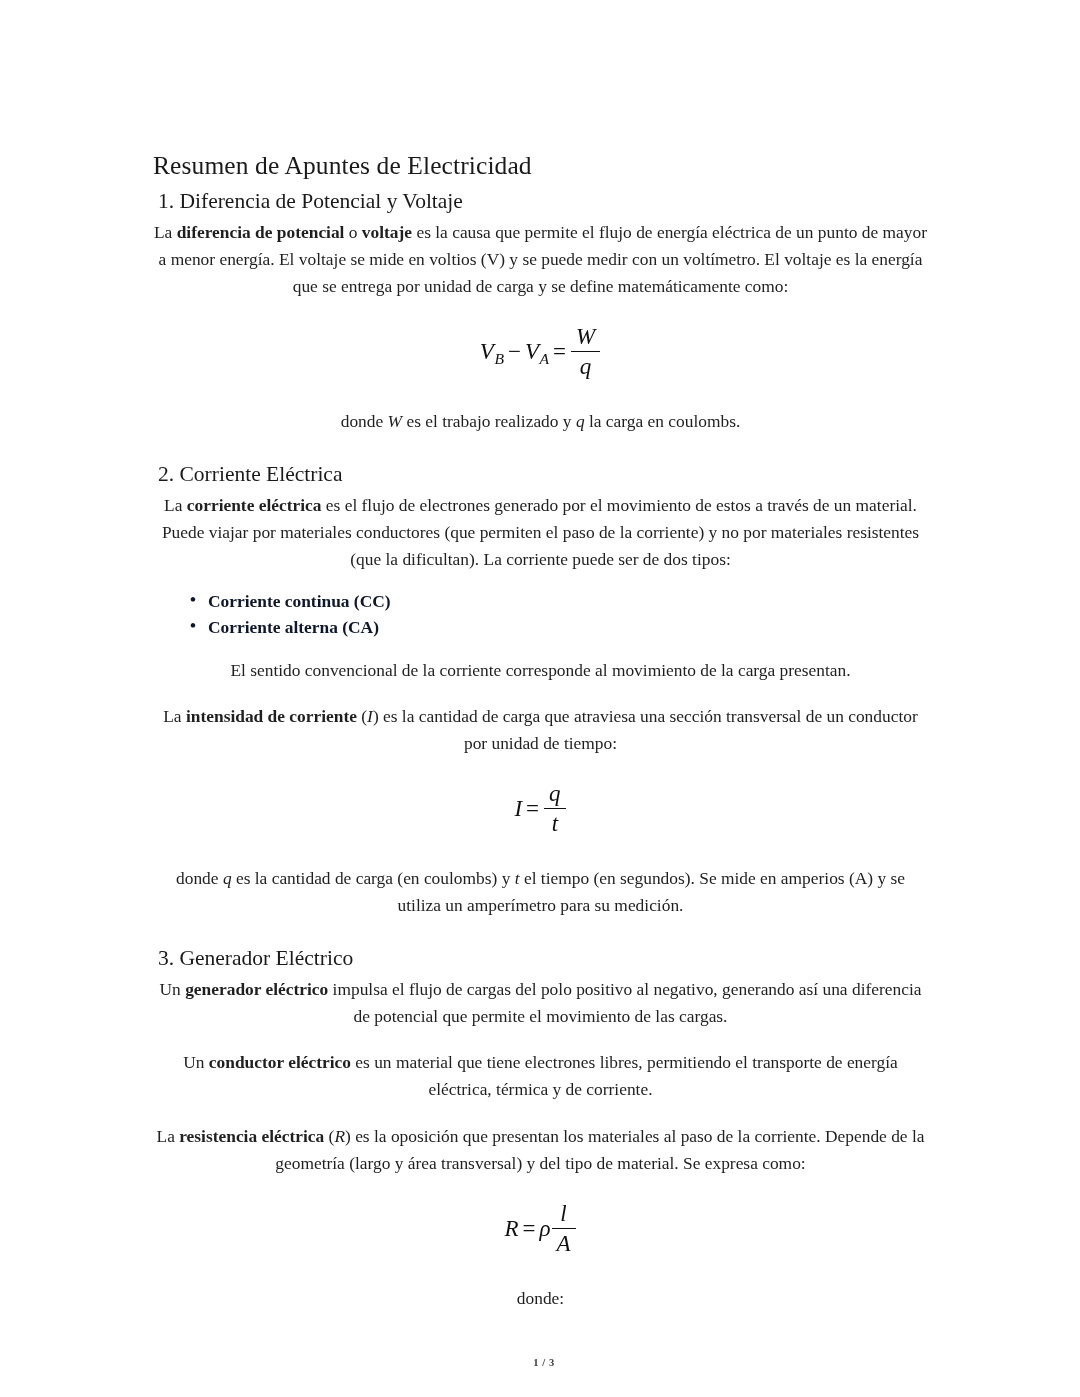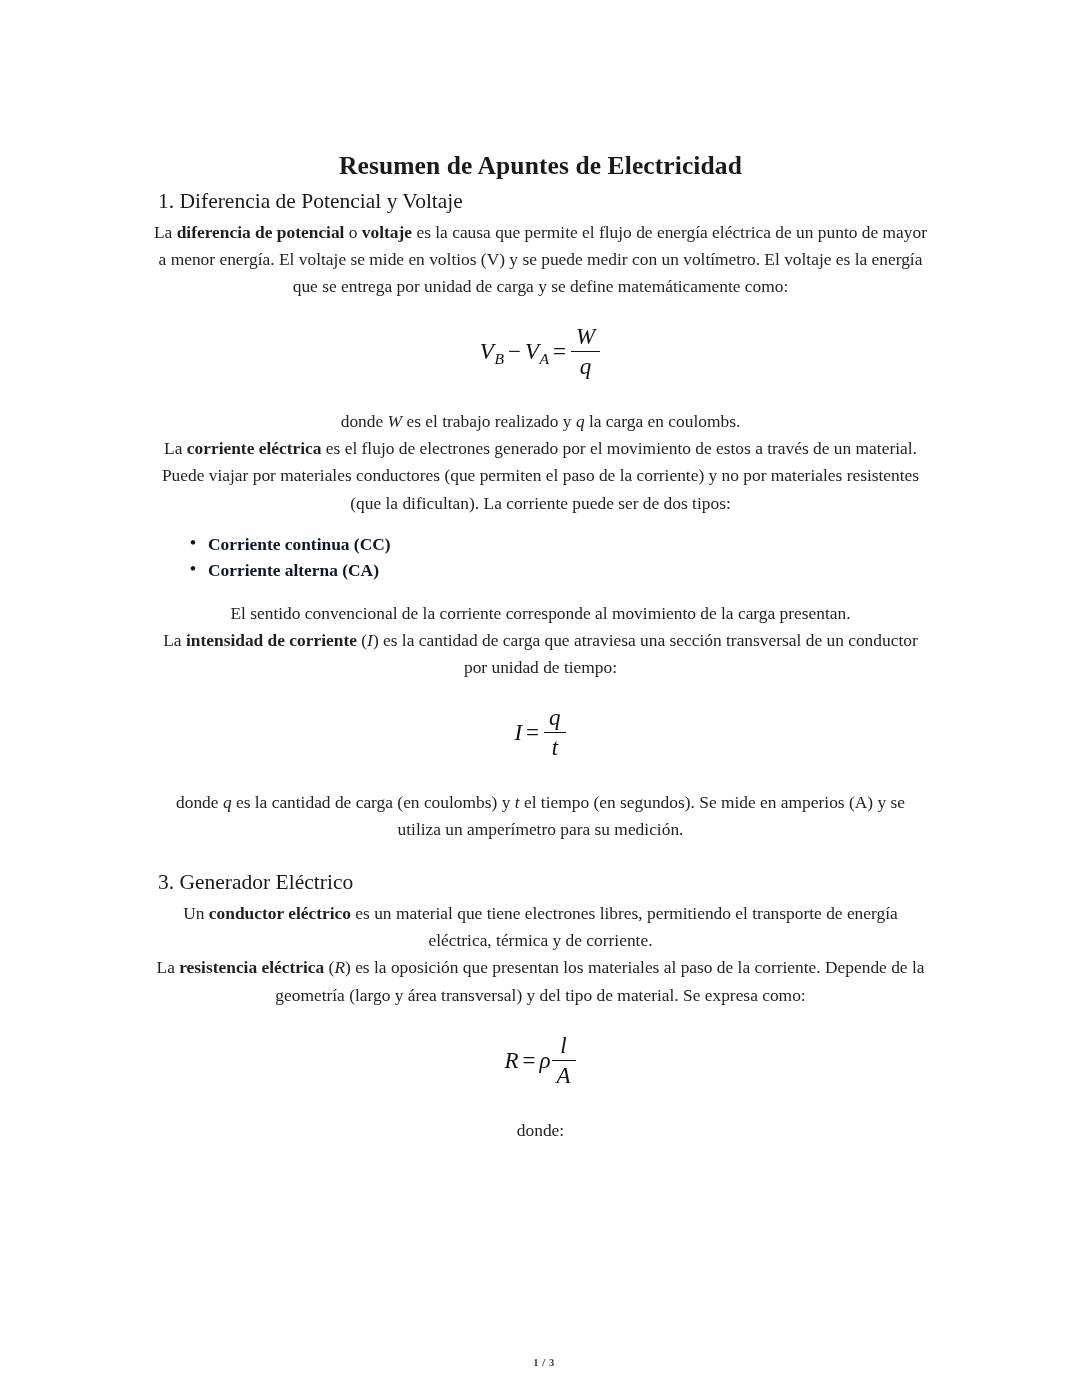--- a/index.html
+++ b/index.html
@@ -22,22 +22,22 @@
   .content {
     position: absolute;
     left: 153px;
     top: 150px;
     width: 775px;
   }
 
   
   .doc-title {
     font-size: 25.5px;
-    font-weight: bold;
-    text-align: center;
+    font-weight: normal;
+    text-align: left;
     letter-spacing: 0.1px;
     margin: 0 0 6px 0;
     line-height: 1.25;
     color: #1a1a1a;
   }
 
   
   .section-heading {
     font-size: 21.5px;
     font-weight: normal;
@@ -52,20 +52,21 @@
 
   
   p.body {
     font-size: 17.4px;
     line-height: 1.56;
     margin: 0 0 0 0;
     text-align: center;
     color: #1f1f1f;
   }
   p.body + p.body {
+    margin-top: 19px;
   }
   p.body b {
     font-weight: bold;
   }
   .mathvar {
     font-family: "Liberation Serif", "DejaVu Serif", serif;
     font-style: italic;
   }
 
   
@@ -161,40 +162,42 @@
     <h1 class="doc-title">Resumen de Apuntes de Electricidad</h1>
 
     <h2 class="section-heading">1. Diferencia de Potencial y Voltaje</h2>
 
     <p class="body"><span>La </span><b>diferencia de potencial</b><span> o </span><b>voltaje</b><span> es la causa que permite el flujo de energía eléctrica de un punto de mayor a menor energía. El voltaje se mide en voltios (V) y se puede medir con un voltímetro. El voltaje es la energía que se entrega por unidad de carga y se define matemáticamente como:</span></p>
 
     <div class="formula"><span class="mathvar">V</span><span class="sub">B</span><span class="op">−</span><span class="mathvar">V</span><span class="sub">A</span><span class="op">=</span><span class="frac"><span class="num">W</span><span class="den">q</span></span></div>
 
     <p class="body"><span>donde </span><span class="mathvar">W</span><span> es el trabajo realizado y </span><span class="mathvar">q</span><span> la carga en coulombs.</span></p>
 
+    <h2 class="section-heading spaced">2. Corriente Eléctrica</h2>
 
     <p class="body"><span>La </span><b>corriente eléctrica</b><span> es el flujo de electrones generado por el movimiento de estos a través de un material. Puede viajar por materiales conductores (que permiten el paso de la corriente) y no por materiales resistentes (que la dificultan). La corriente puede ser de dos tipos:</span></p>
 
     <ul class="bullets">
       <li>Corriente continua (CC)</li>
       <li>Corriente alterna (CA)</li>
     </ul>
 
     <div class="gap-after-list"></div>
 
     <p class="body">El sentido convencional de la corriente corresponde al movimiento de la carga presentan.</p>
 
     <p class="body"><span>La </span><b>intensidad de corriente</b><span> (</span><span class="mathvar">I</span><span>)</span><span> es la cantidad de carga que atraviesa una sección transversal de un conductor por unidad de tiempo:</span></p>
 
     <div class="formula"><span class="mathvar">I</span><span class="op">=</span><span class="frac"><span class="num">q</span><span class="den">t</span></span></div>
 
     <p class="body"><span>donde </span><span class="mathvar">q</span><span> es la cantidad de carga (en coulombs) y </span><span class="mathvar">t</span><span> el tiempo (en segundos). Se mide en amperios (A) y se utiliza un amperímetro para su medición.</span></p>
 
     <h2 class="section-heading spaced">3. Generador Eléctrico</h2>
 
+    <p class="body"><span>Un </span><b>generador eléctrico</b><span> impulsa el flujo de cargas del polo positivo al negativo, generando así una diferencia de potencial que permite el movimiento de las cargas.</span></p>
 
 
     <p class="body"><span>Un </span><b>conductor eléctrico</b><span> es un material que tiene electrones libres, permitiendo el transporte de energía eléctrica, térmica y de corriente.</span></p>
 
     <p class="body"><span>La </span><b>resistencia eléctrica</b><span> (</span><span class="mathvar">R</span><span>)</span><span> es la oposición que presentan los materiales al paso de la corriente. Depende de la geometría (largo y área transversal) y del tipo de material. Se expresa como:</span></p>
 
     <div class="formula"><span class="mathvar">R</span><span class="op">=</span><span class="rho">ρ</span><span class="frac"><span class="num">l</span><span class="den">A</span></span></div>
 
     <p class="body">donde:</p>
 

